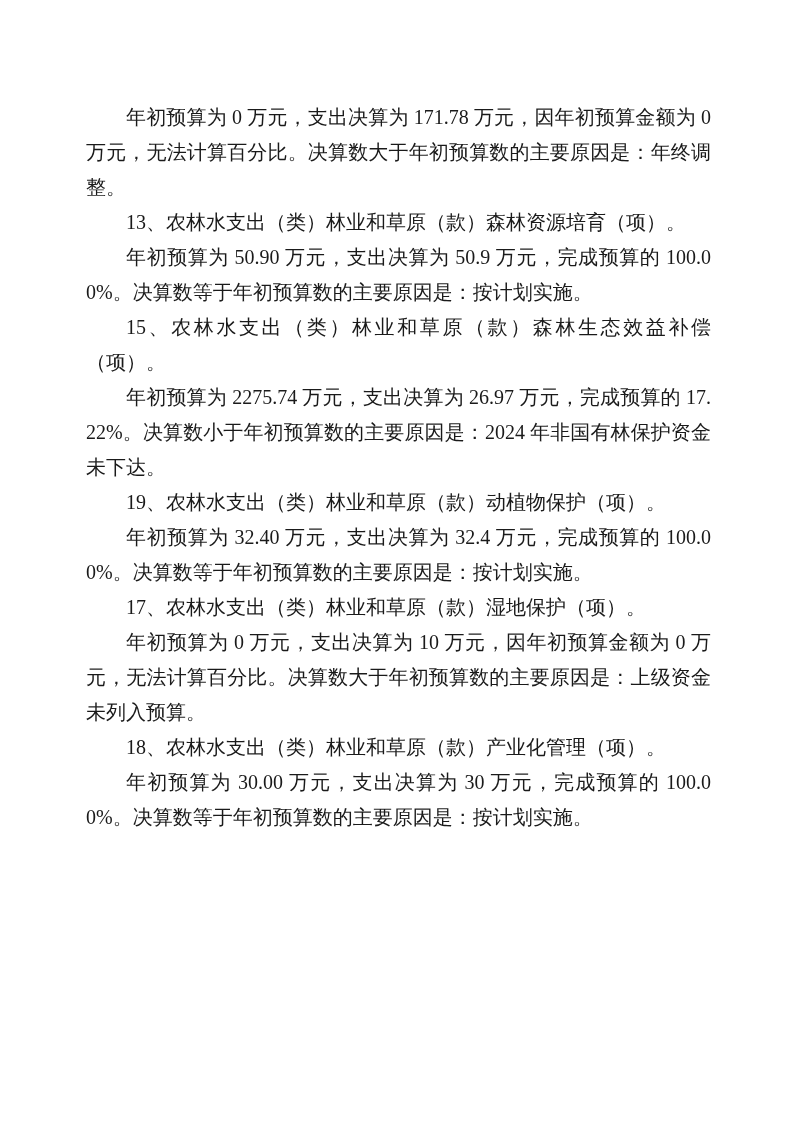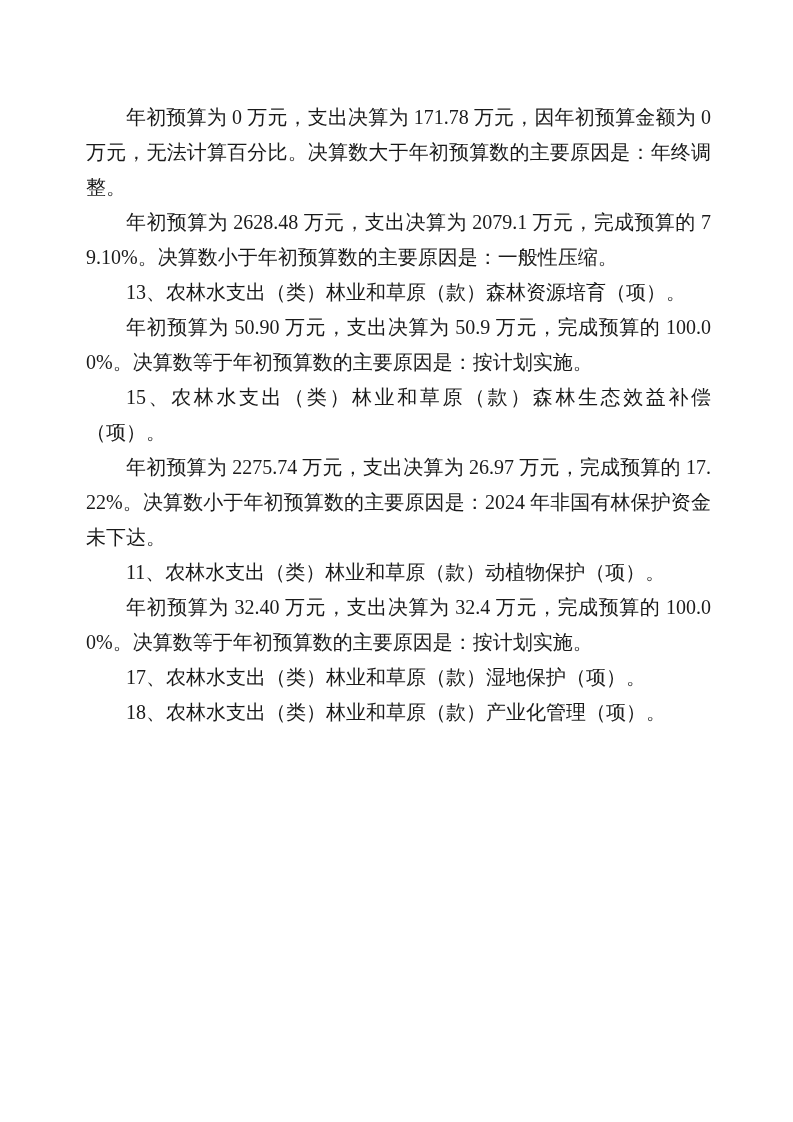--- a/index.html
+++ b/index.html
@@ -29,22 +29,23 @@
     text-align: justify;
     text-indent: 2em;
     word-break: break-all;
   }
 </style>
 </head>
 <body>
 
 <div class="page">
   <p class="para">年初预算为 0 万元，支出决算为 171.78 万元，因年初预算金额为 0 万元，无法计算百分比。决算数大于年初预算数的主要原因是：年终调整。</p>
-  <p class="para">年初预算为 2628.48 万元，支出决算为 2079.1 万元，完成预算的 79.10%。决算数小于年初预算数的主要原因是：一般性压缩。</p>
   <p class="para">13、农林水支出（类）林业和草原（款）森林资源培育（项）。</p>
   <p class="para">年初预算为 50.90 万元，支出决算为 50.9 万元，完成预算的 100.00%。决算数等于年初预算数的主要原因是：按计划实施。</p>
   <p class="para">15、农林水支出（类）林业和草原（款）森林生态效益补偿（项）。</p>
   <p class="para">年初预算为 2275.74 万元，支出决算为 26.97 万元，完成预算的 17.22%。决算数小于年初预算数的主要原因是：2024 年非国有林保护资金未下达。</p>
-  <p class="para">11、农林水支出（类）林业和草原（款）动植物保护（项）。</p>
+  <p class="para">19、农林水支出（类）林业和草原（款）动植物保护（项）。</p>
   <p class="para">年初预算为 32.40 万元，支出决算为 32.4 万元，完成预算的 100.00%。决算数等于年初预算数的主要原因是：按计划实施。</p>
   <p class="para">17、农林水支出（类）林业和草原（款）湿地保护（项）。</p>
+  <p class="para">年初预算为 0 万元，支出决算为 10 万元，因年初预算金额为 0 万元，无法计算百分比。决算数大于年初预算数的主要原因是：上级资金未列入预算。</p>
   <p class="para">18、农林水支出（类）林业和草原（款）产业化管理（项）。</p>
+  <p class="para">年初预算为 30.00 万元，支出决算为 30 万元，完成预算的 100.00%。决算数等于年初预算数的主要原因是：按计划实施。</p>
 </div>
 
 </body></html>

